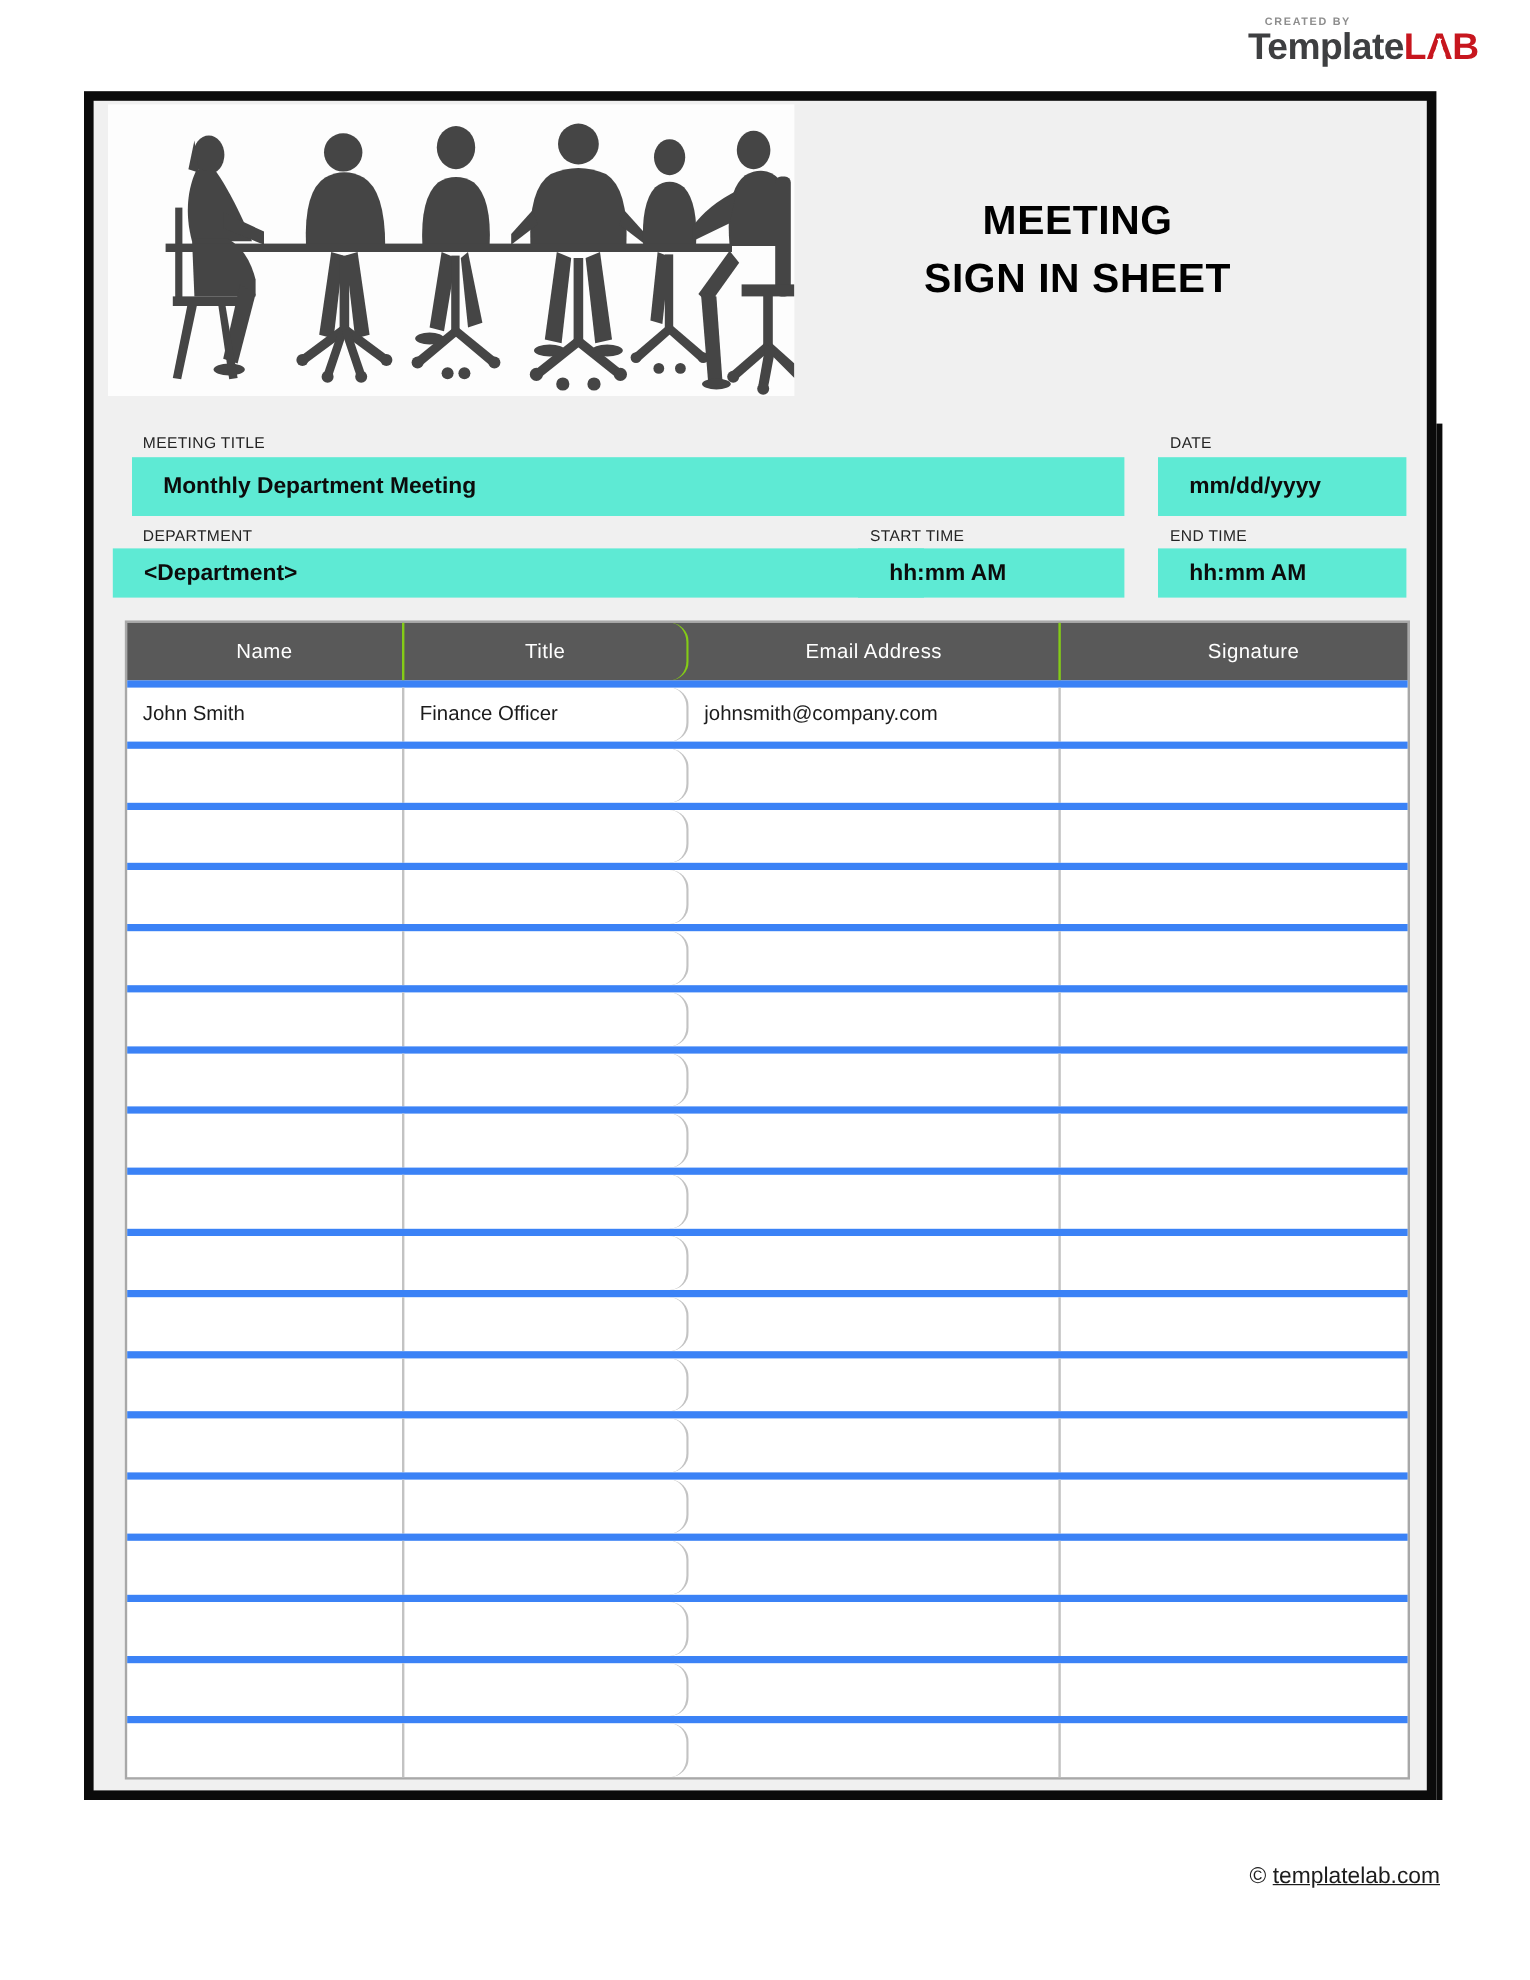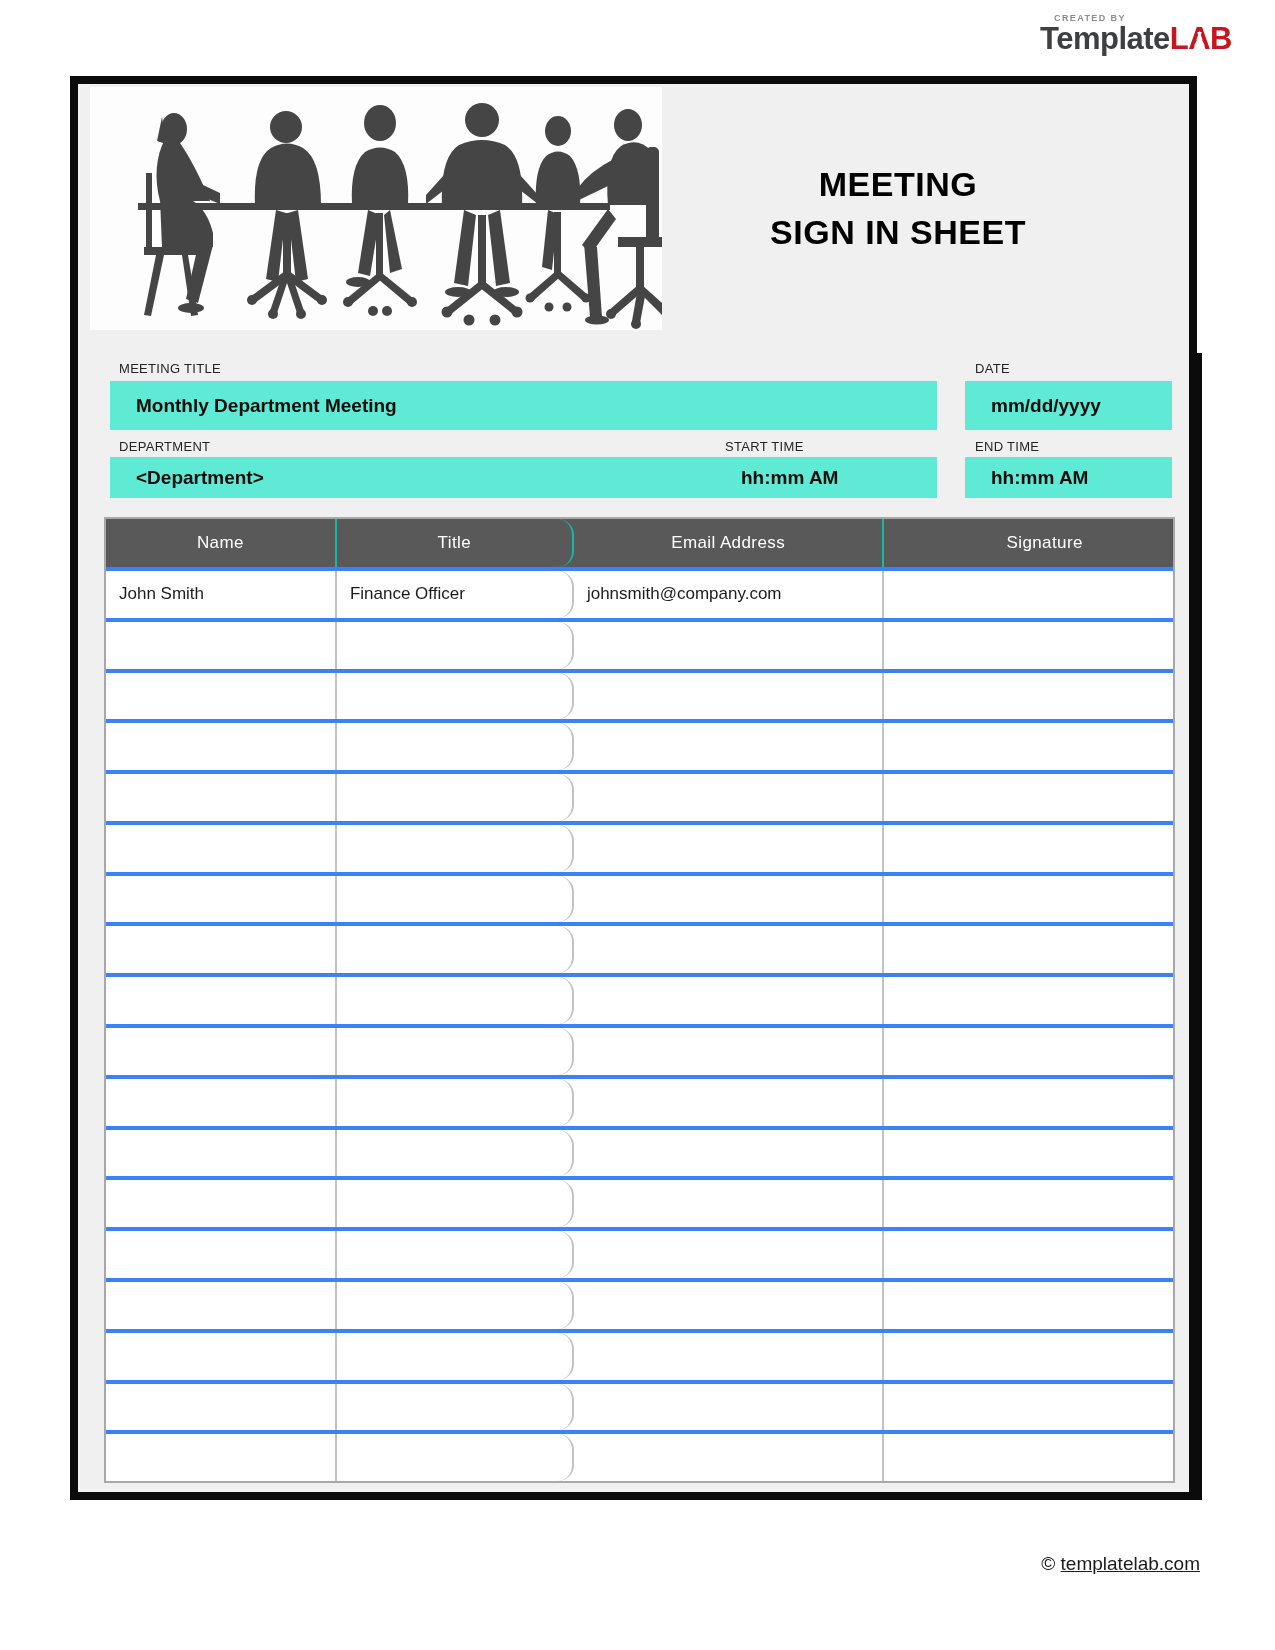--- a/index.html
+++ b/index.html
@@ -29,35 +29,35 @@
 
   
   .flabel{position:absolute;font-size:13px;color:#242424;letter-spacing:0.3px;}
   .fbox{position:absolute;background:#5eead4;display:flex;align-items:center;box-sizing:border-box;
         padding-left:26px;font-size:19px;font-weight:bold;color:#0c0c0c;}
   .lbl-meeting{left:41px;top:277px;}
   .box-meeting{left:32px;top:297px;width:827px;height:49px;}
   .lbl-date{left:897px;top:277px;}
   .box-date{left:887px;top:297px;width:207px;height:49px;}
   .lbl-dept{left:41px;top:355px;}
-  .box-dept{left:32px;top:373px;width:676px;height:41px;}
+  .box-dept{left:16px;top:373px;width:676px;height:41px;}
   .lbl-start{left:647px;top:355px;}
   .box-start{left:637px;top:373px;width:222px;height:41px;}
   .lbl-end{left:897px;top:355px;}
   .box-end{left:887px;top:373px;width:207px;height:41px;}
 
   
   .sheet-table{position:absolute;left:26px;top:433px;width:1071px;height:966px;box-sizing:border-box;
                border:2px solid #a8a8a8;background:#ffffff;display:flex;flex-direction:column;}
   .t-head{display:flex;height:48px;flex-shrink:0;background:#595959;}
   .t-head .hcell{box-sizing:border-box;display:flex;align-items:center;justify-content:center;
-                 color:#ffffff;font-size:17px;letter-spacing:0.4px;border-right:2px solid #14b8a6;}
+                 color:#ffffff;font-size:17px;letter-spacing:0.4px;border-right:2px solid #84cc16;}
   .t-head .hcell.c3{border-right:none;}
   .t-body{display:flex;flex-direction:column;flex:1;}
-  .t-row{display:flex;flex:1;border-top:4px solid #3b82f6;}
+  .t-row{display:flex;flex:1;border-top:6px solid #3b82f6;}
   .t-row .cell{box-sizing:border-box;display:flex;align-items:center;padding-left:13px;
                font-size:17px;color:#1c1c1c;border-right:2px solid #c3c3c3;overflow:hidden;}
   .t-row .cell.c3{border-right:none;}
   .c0{width:22.3%;} .c1{width:22.9%;border-radius:16px;} .c2{width:30.0%;} .c3{width:24.8%;margin-left:32px;}
 
   
   .footer{position:absolute;top:1553px;right:75px;font-size:19px;color:#1c1c1c;}
   .footer a{color:#1c1c1c;text-decoration:underline;cursor:pointer;}
 </style>
 </head>

